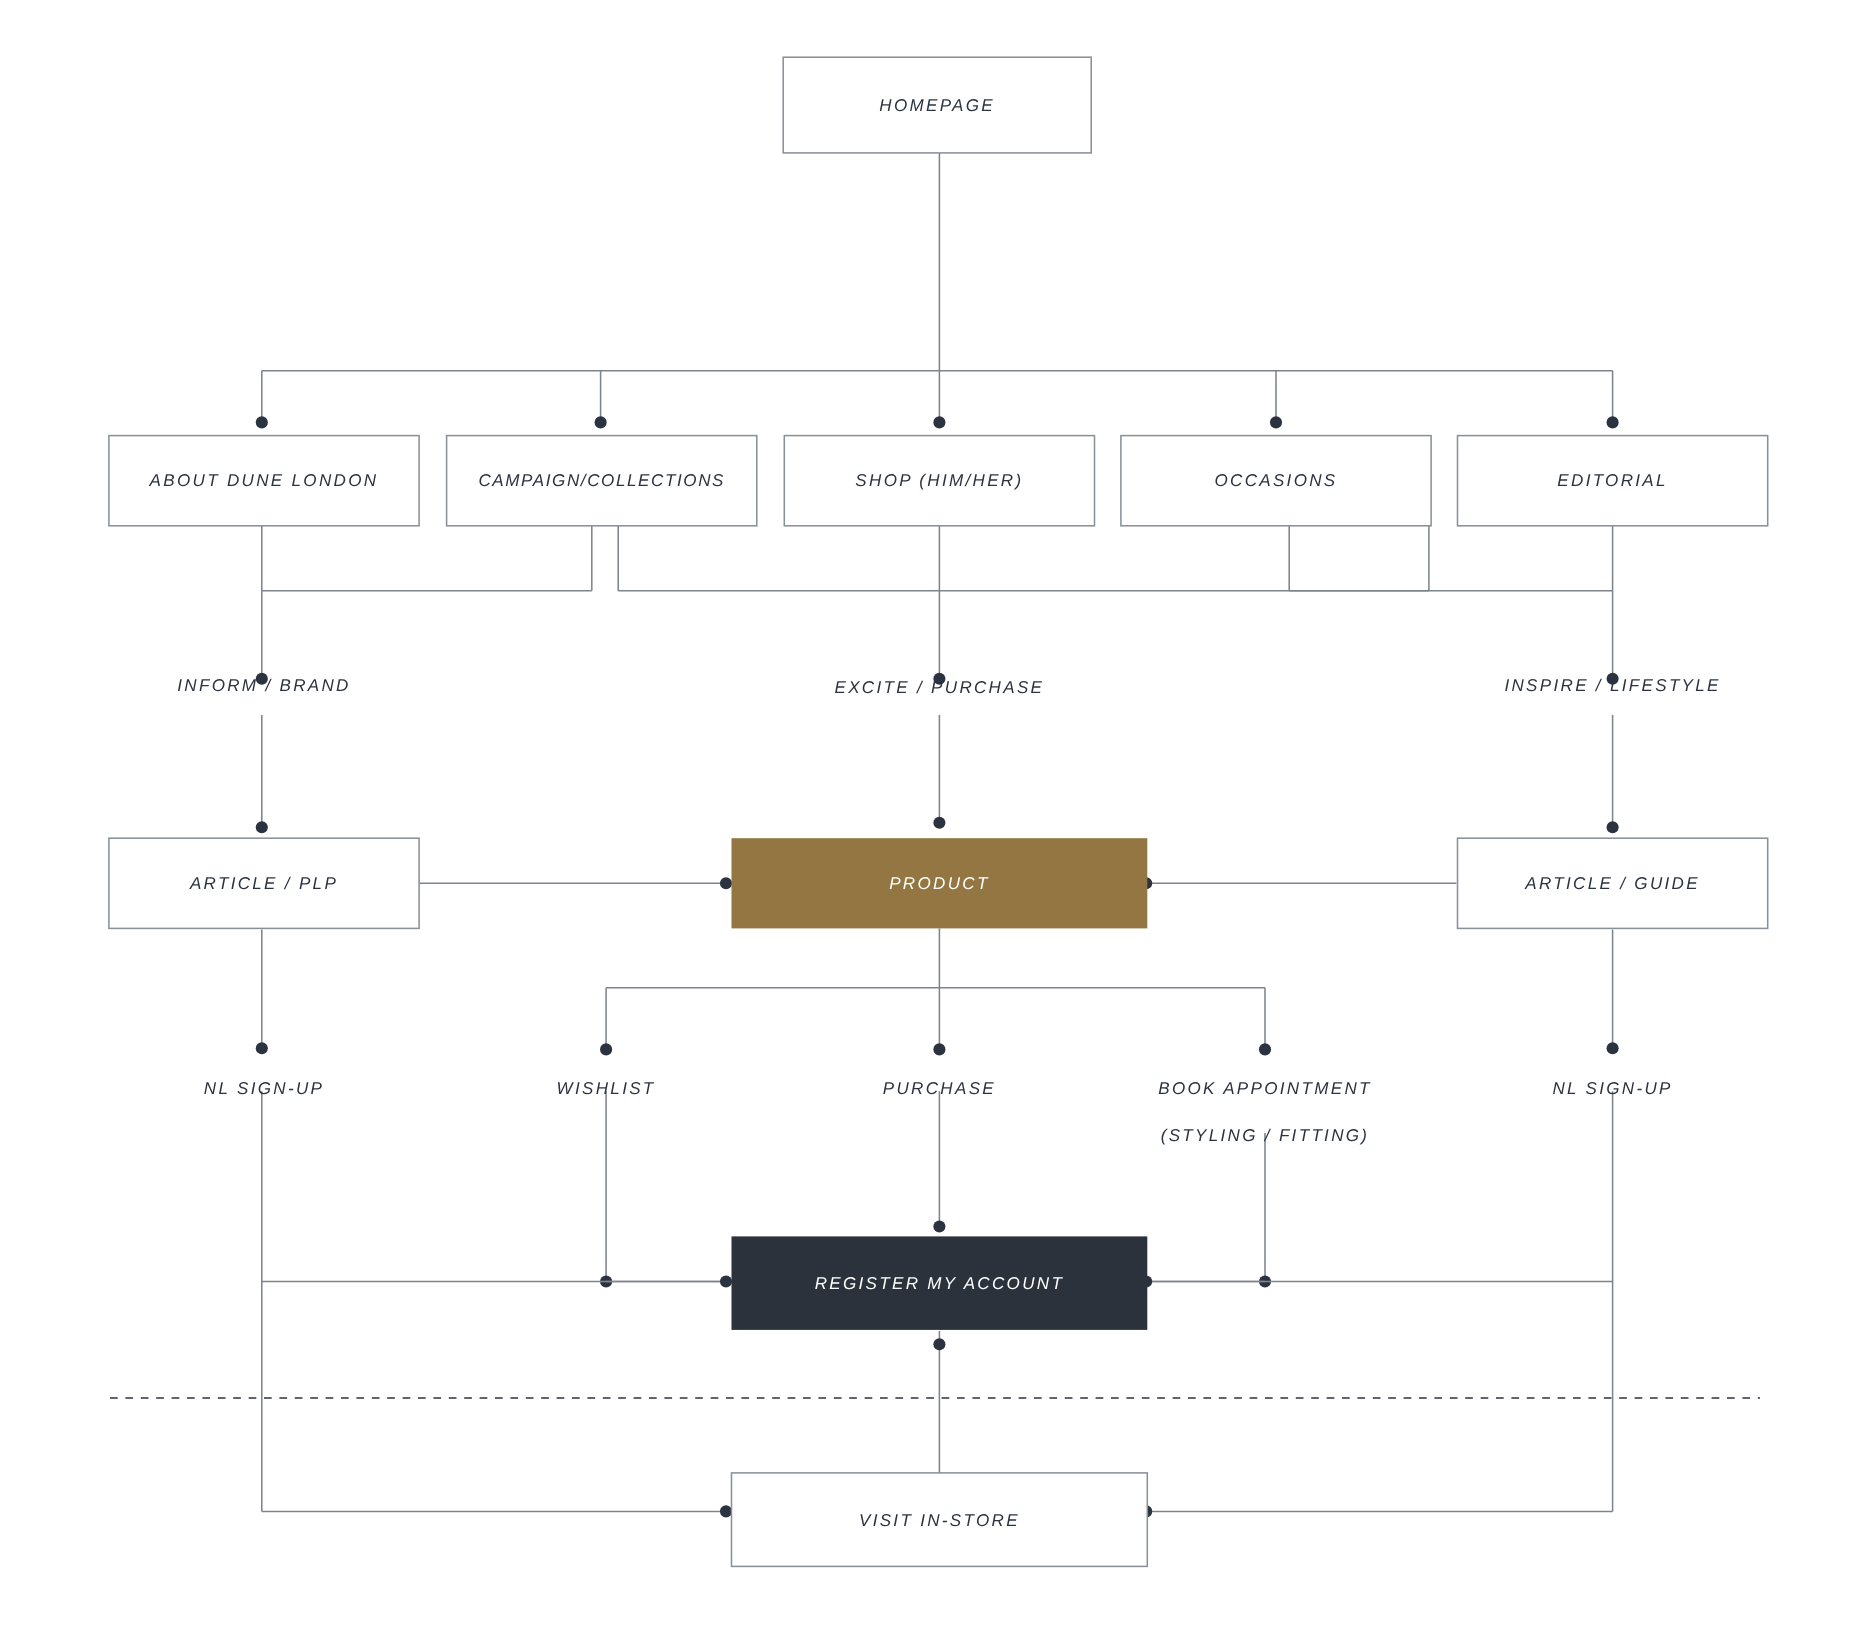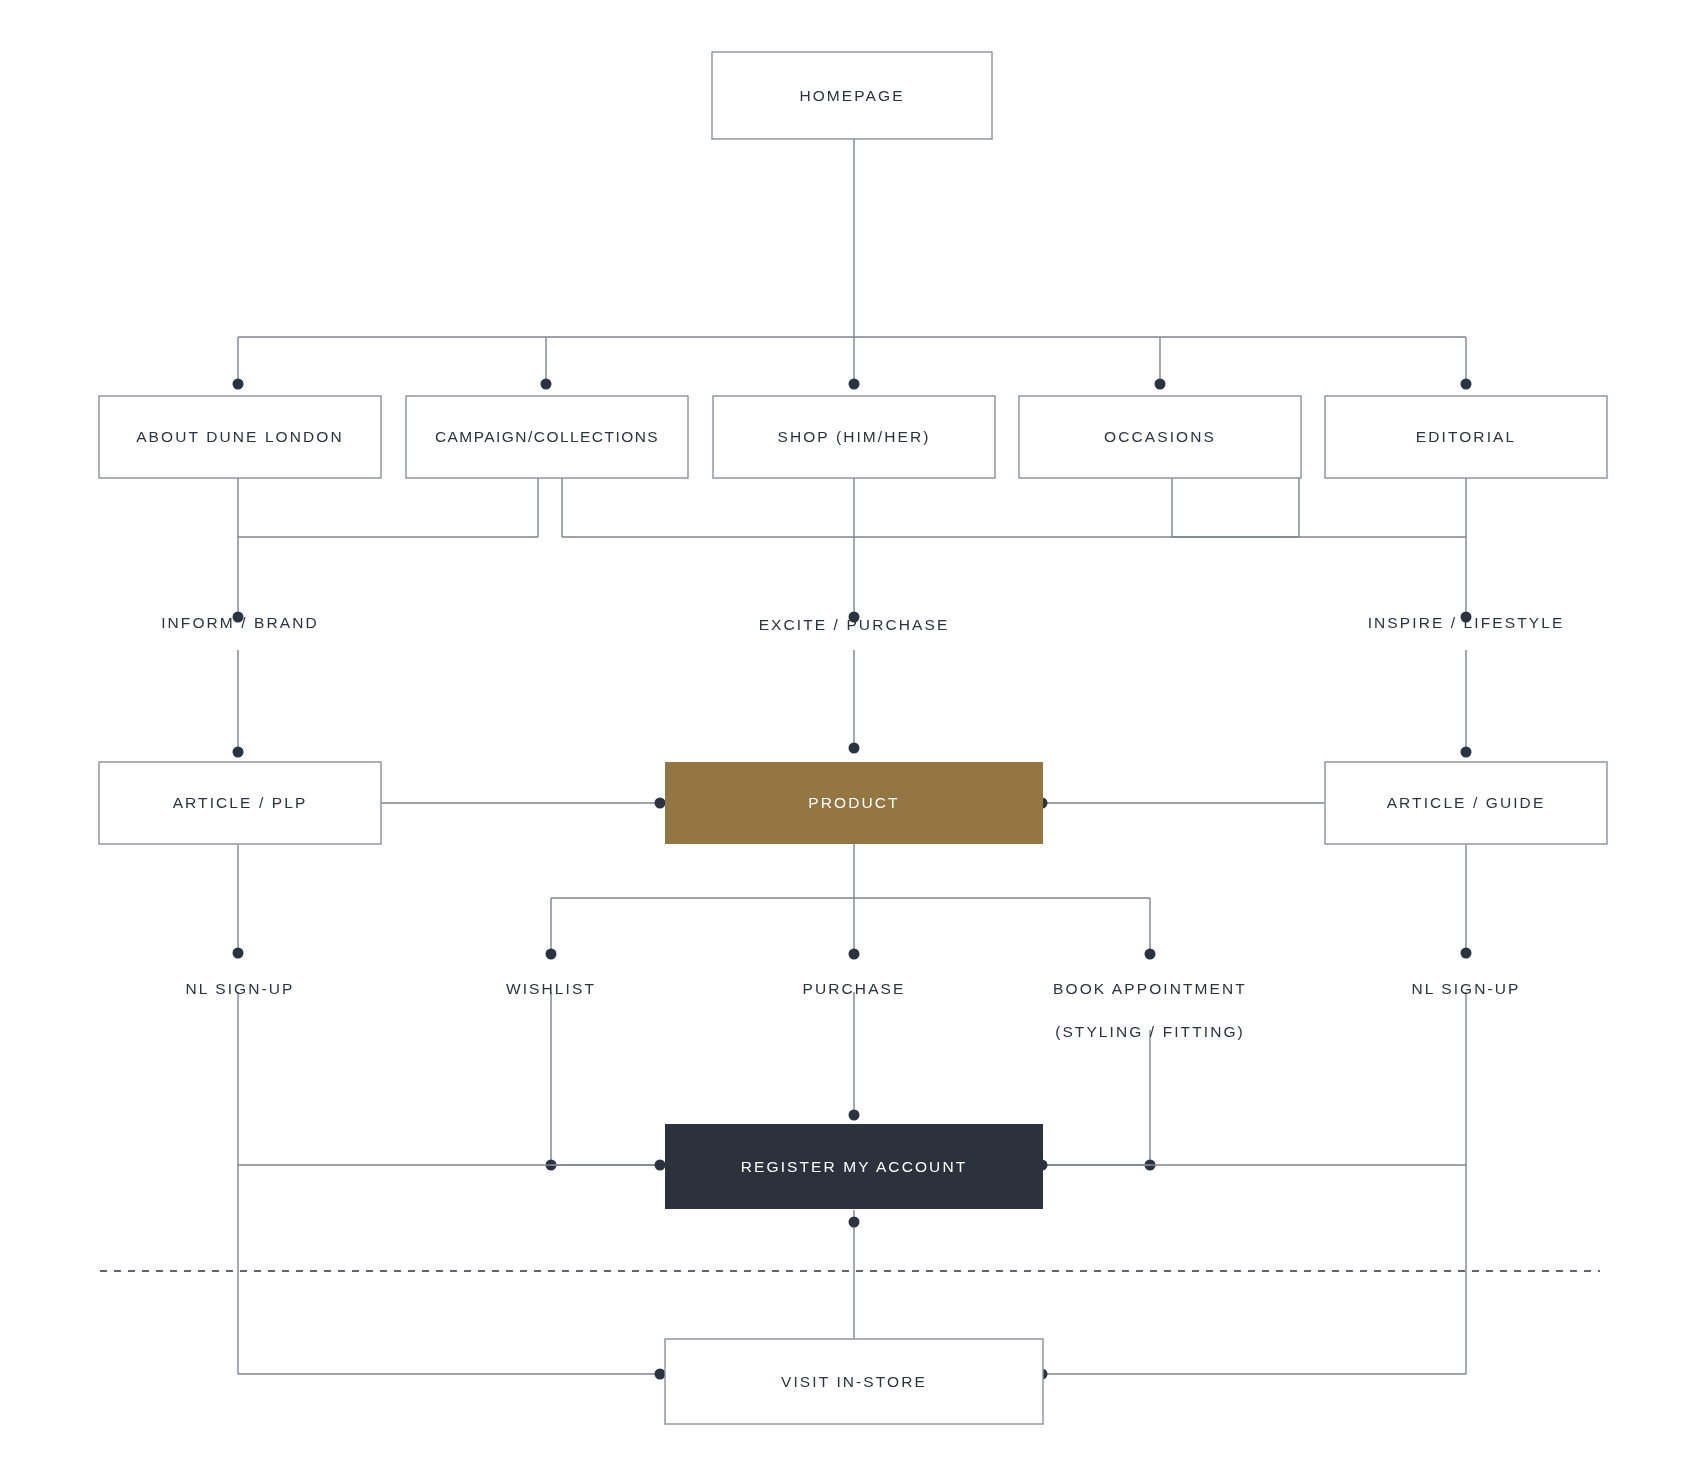--- a/index.html
+++ b/index.html
@@ -12,20 +12,21 @@
     height: 1480px;
     font-family: "Liberation Sans", sans-serif;
     position: relative;
     overflow: hidden;
   }
   #diagram-root {
     position: absolute;
     inset: 0;
     width: 1700px;
     height: 1480px;
+    font-style: italic;
   }
   svg.canvas {
     position: absolute;
     top: 0;
     left: 0;
     width: 1700px;
     height: 1480px;
   }
   .node-label {
     font-family: "Liberation Sans", sans-serif;

